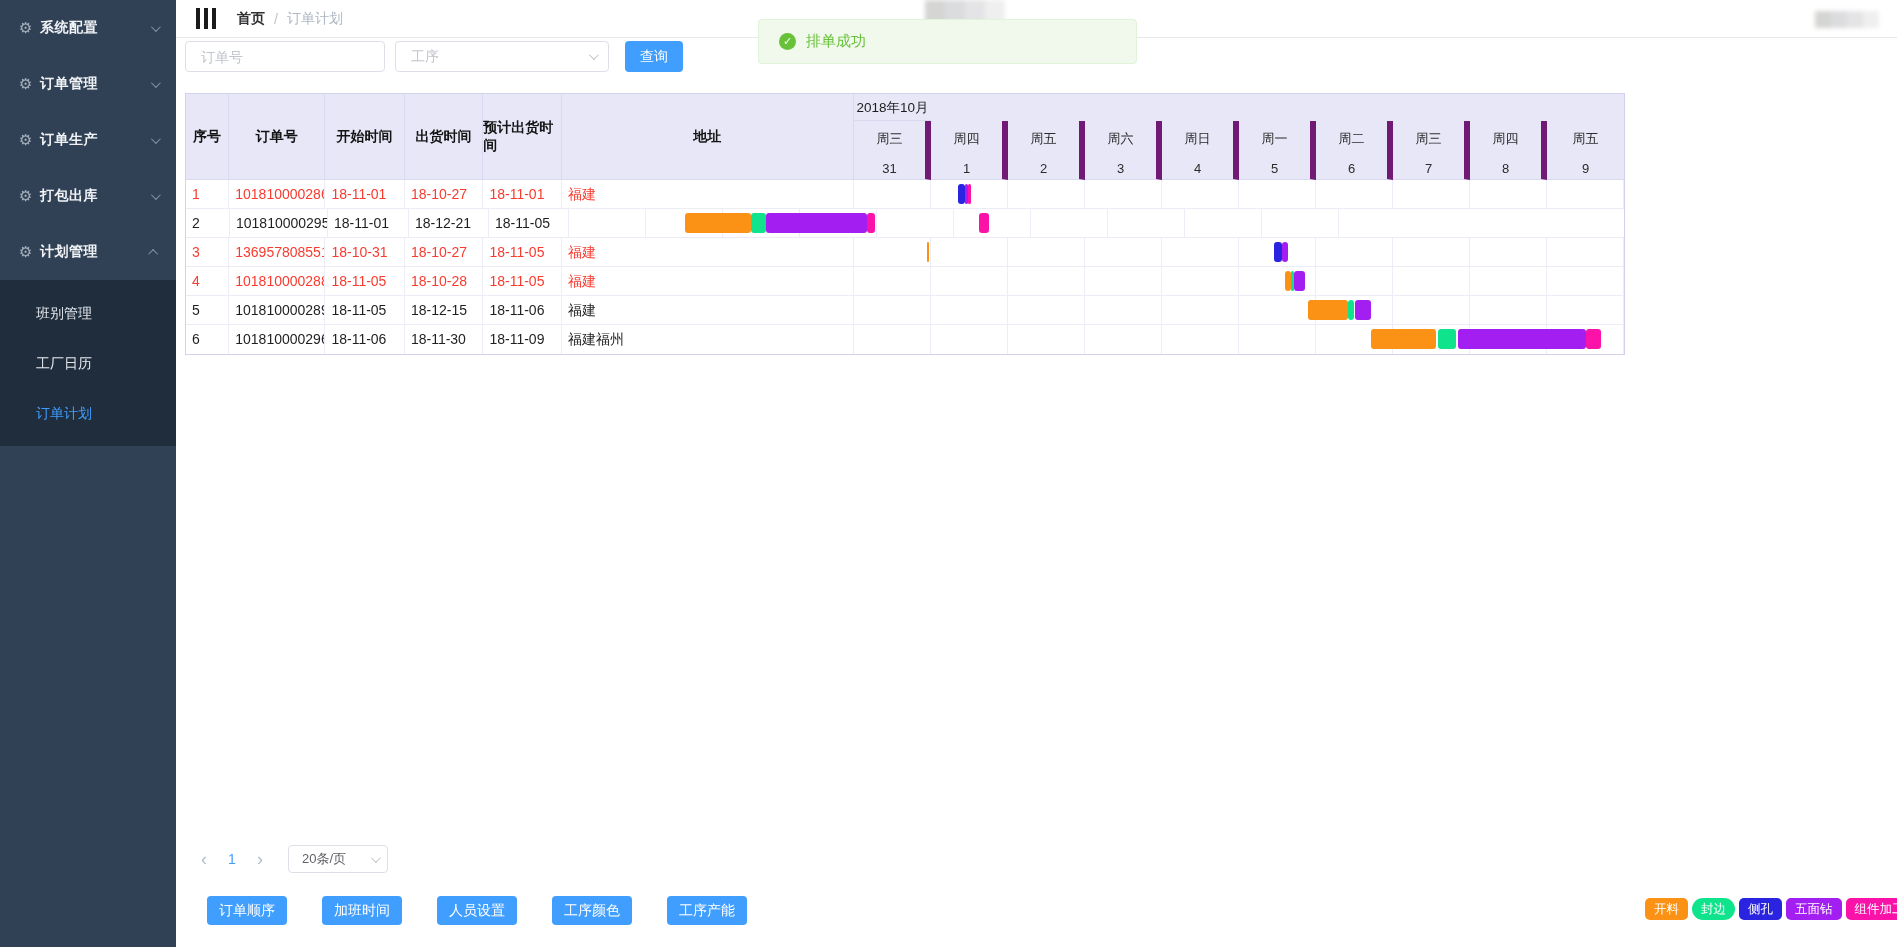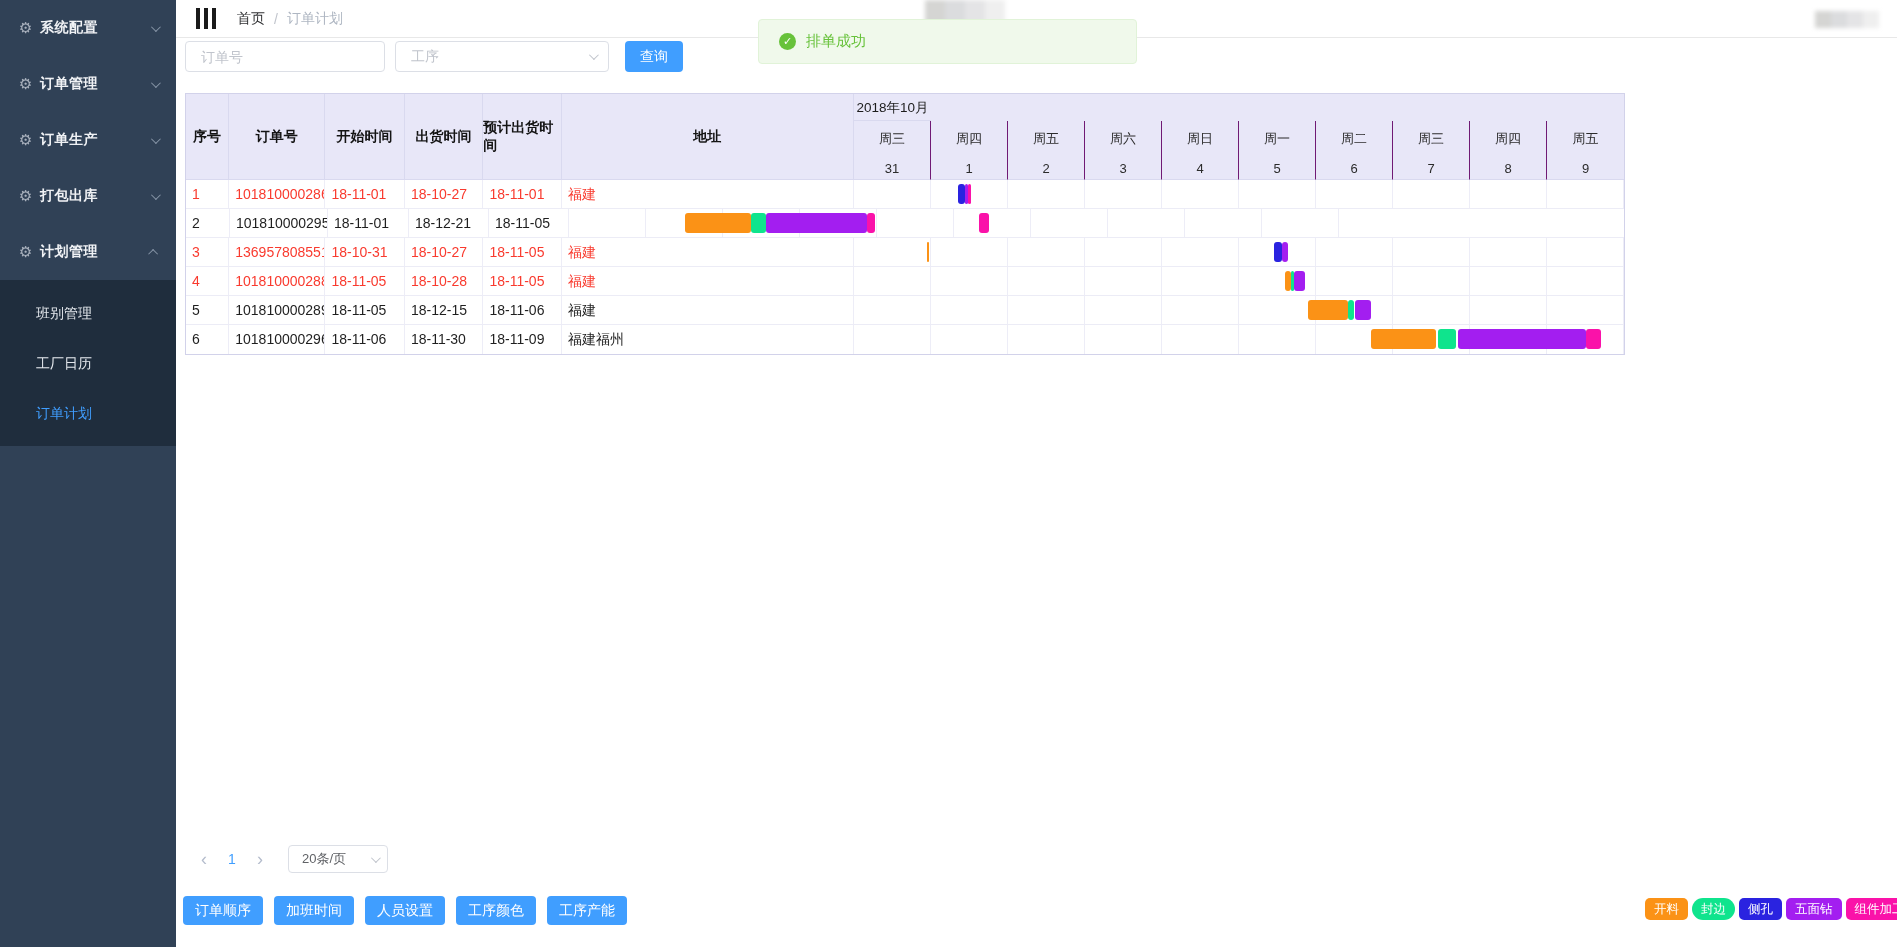--- a/index.html
+++ b/index.html
@@ -18,21 +18,21 @@
   .submenu { background:#1f2d3d; padding:8px 0; }
   .sub-item { height:50px; line-height:50px; padding-left:36px; font-size:14px; color:#e3e7ec; cursor:pointer; }
   .sub-item.active { color:#409EFF; }
 
   
   .topbar { position:absolute; left:176px; top:0; right:0; height:38px; background:#fff;
     border-bottom:1px solid #e8e8e8; display:flex; align-items:center; }
   .hamburger { margin-left:20px; display:flex; gap:4px; cursor:pointer; }
   .hamburger i { display:block; width:4px; height:21px; background:#1a1a1a; }
   .crumbs { margin-left:21px; font-size:14px; display:flex; gap:9px; align-items:center; }
-  .crumb-home { color:#303133; cursor:pointer; }
+  .crumb-home { color:#303133; cursor:pointer;font-weight:bold; }
   .crumb-sep  { color:#c0c4cc; }
   .crumb-cur  { color:#aeb6c2; }
 
   
   .blur { position:absolute; display:flex; filter:blur(2px); }
   .blur i { display:block; }
   .blur-top { left:925px; top:0; height:30px; z-index:2; }
   .blur-top i { width:20px; height:30px; }
   .blur-right { left:1815px; top:11px; height:17px; z-index:4; }
   .blur-right i { width:16px; height:17px; }
@@ -62,21 +62,21 @@
   .hdr { display:flex; background:#e8e7f8; }
   .hcell { height:86px; display:flex; align-items:center; justify-content:center;
     border-right:1px solid #d9d9ef; border-bottom:1px solid #d9d9ef;
     font-size:14px; font-weight:bold; color:#141414; }
   .g-hdr { width:770px; }
   .months { display:flex; }
   .m-cell { height:27px; line-height:27px; text-align:center; font-size:13.5px; color:#1c1c1c;
     border-right:1px solid #d9d9ef; border-bottom:1px solid #d9d9ef; }
   .m-cell:last-child { border-right:none; }
   .days { display:flex; }
-  .day-cell { width:77px; height:59px; border-right:1px solid #701a75; border-bottom:1px solid #d9d9ef;
+  .day-cell { width:77px; height:59px; border-right:6px solid #701a75; border-bottom:1px solid #d9d9ef;
     text-align:center; font-size:13px; color:#2b2b2b; }
   .day-cell:last-child { border-right:none; }
   .day-cell .wd { margin-top:9px; }
   .day-cell .dt { margin-top:13px; }
   .c0{width:44px} .c1{width:98px} .c2{width:81px} .c3{width:80px} .c4{width:80px} .c5{width:298px}
   .t-row { display:flex; height:29px; border-bottom:1px solid #ececf6; color:#1f1f1f; font-size:14px; }
   .t-row:last-child { border-bottom:none; }
   .bcell { line-height:28px; padding-left:6px; border-right:1px solid #ededf7; overflow:hidden; white-space:nowrap; }
   .track { position:relative; width:770px; display:flex; }
   .gcell { width:77px; height:100%; border-right:1px solid #ededf7; }
@@ -86,21 +86,21 @@
   
   .pager { position:absolute; left:190px; top:845px; display:flex; align-items:center; font-size:13px; color:#606266; }
   .pg-arrow { font-size:18px; color:#b4bccc; width:28px; text-align:center; cursor:pointer; }
   .pg-num { color:#409EFF; width:28px; text-align:center; font-size:14px; cursor:pointer; }
   .pg-select { margin-left:14px; width:100px; height:28px; border:1px solid #DCDFE6; border-radius:4px;
     display:flex; align-items:center; justify-content:space-between; padding:0 9px 0 13px; cursor:pointer; }
 
   
   .actions { position:absolute; left:183px; top:896px; display:flex; }
   .act-btn { width:80px; height:29px; margin-right:11px; background:#409EFF; border:none; border-radius:4px;
-    color:#fff; font-size:14px; cursor:pointer; font-family:inherit; }
+    color:#fff; font-size:14px; cursor:pointer; font-family:inherit;margin-left:24px; }
   .legend { position:absolute; left:1641px; top:898px; display:flex; }
   .lg-btn { height:22px; line-height:22px; padding:0 9px; margin-left:4px; border:none; border-radius:5px;
     color:#fff; font-size:12.5px; cursor:pointer; font-family:inherit; white-space:nowrap; }
 </style>
 </head>
 <body>
 
 <div class="app">
 
   <aside class="sidebar">

